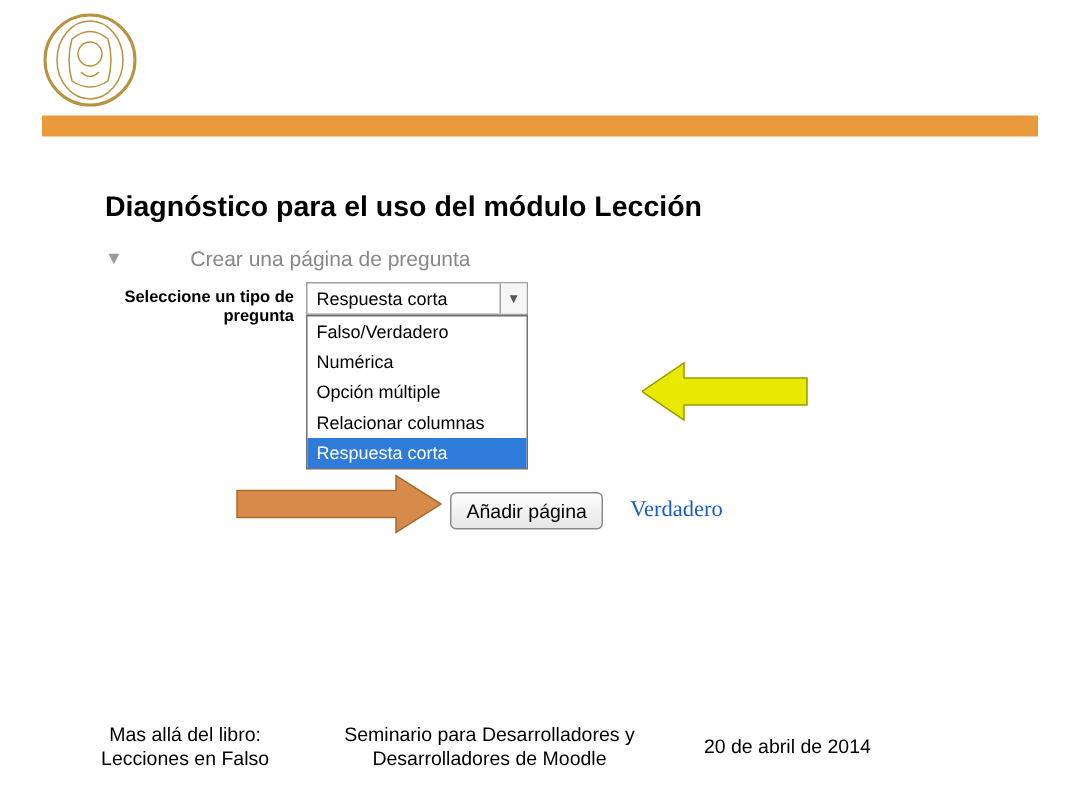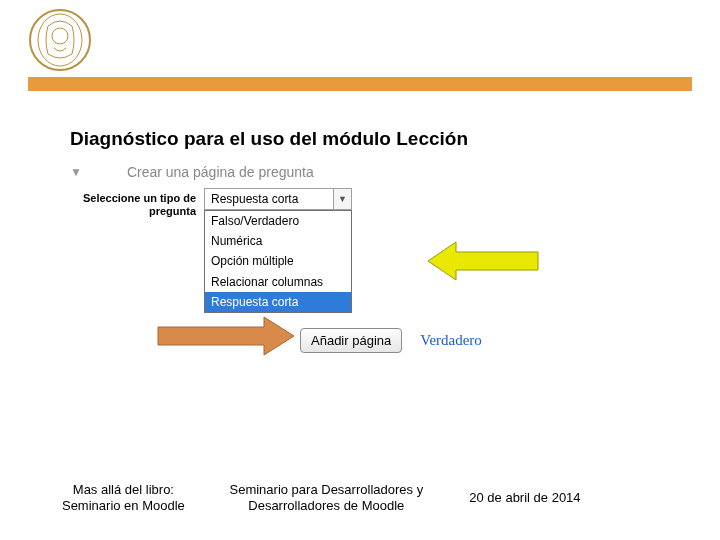--- a/index.html
+++ b/index.html
@@ -100,21 +100,21 @@
   <div class="orange-arrow">
     <svg viewBox="0 0 140 46">
       <polygon points="2,14 108,14 108,4 138,23 108,42 108,32 2,32" fill="#d88a4a" stroke="#a86830" stroke-width="1"></polygon>
     </svg>
   </div>
 </div>
 
 <div class="footer">
   <div class="col left">
     <div>Mas allá del libro:</div>
-    <div>Seminario en Moodle</div>
+    <div>Lecciones en Falso</div>
   </div>
   <div class="col mid">
     <div>Seminario para Desarrolladores y</div>
     <div>Desarrolladores de Moodle</div>
   </div>
   <div class="col right">
     <div>20 de abril de 2014</div>
   </div>
 </div>
 

